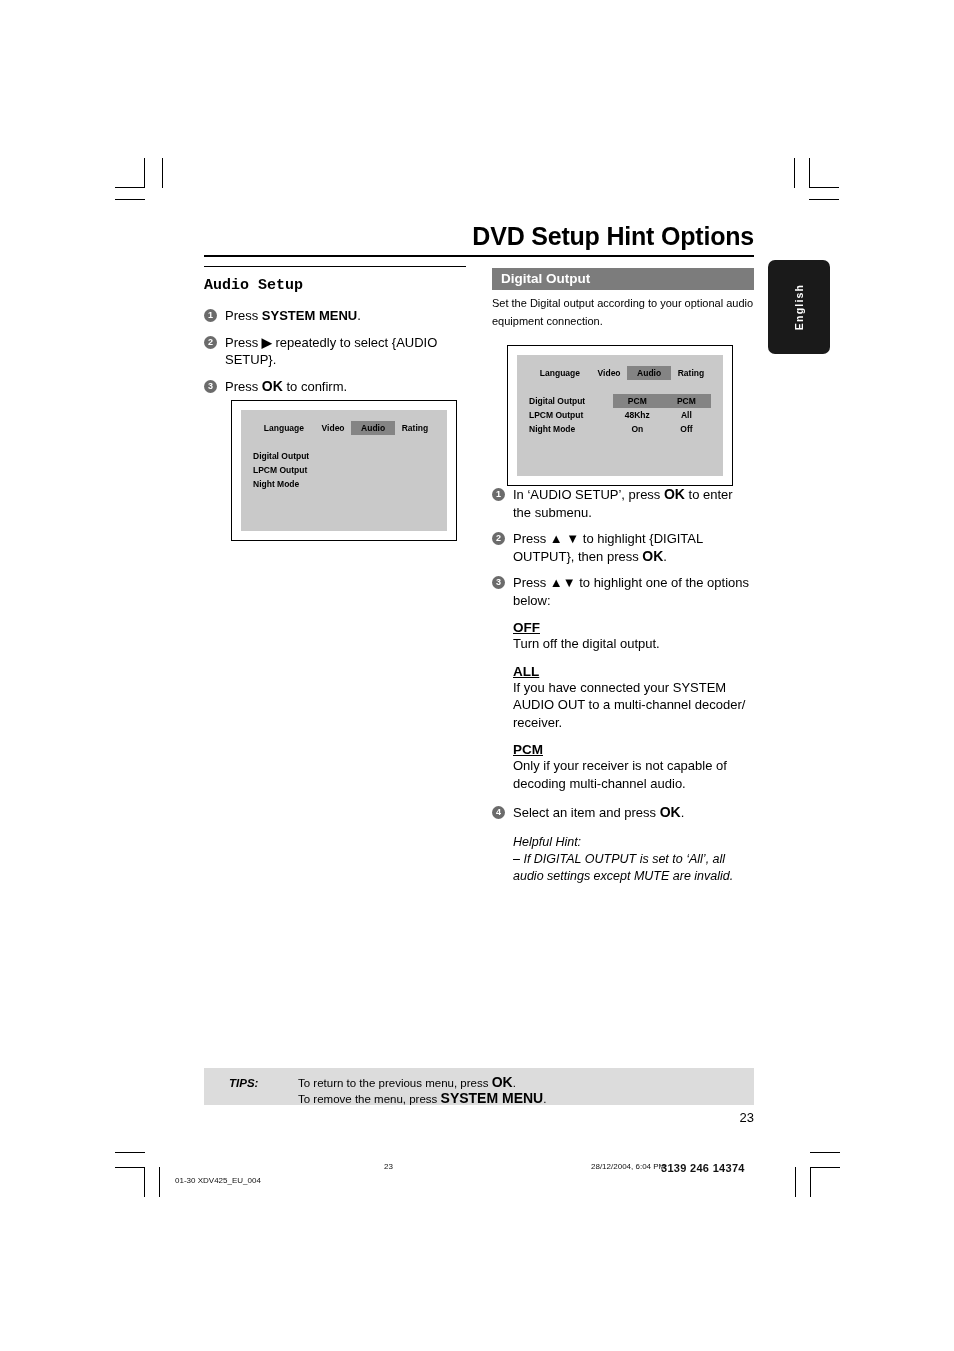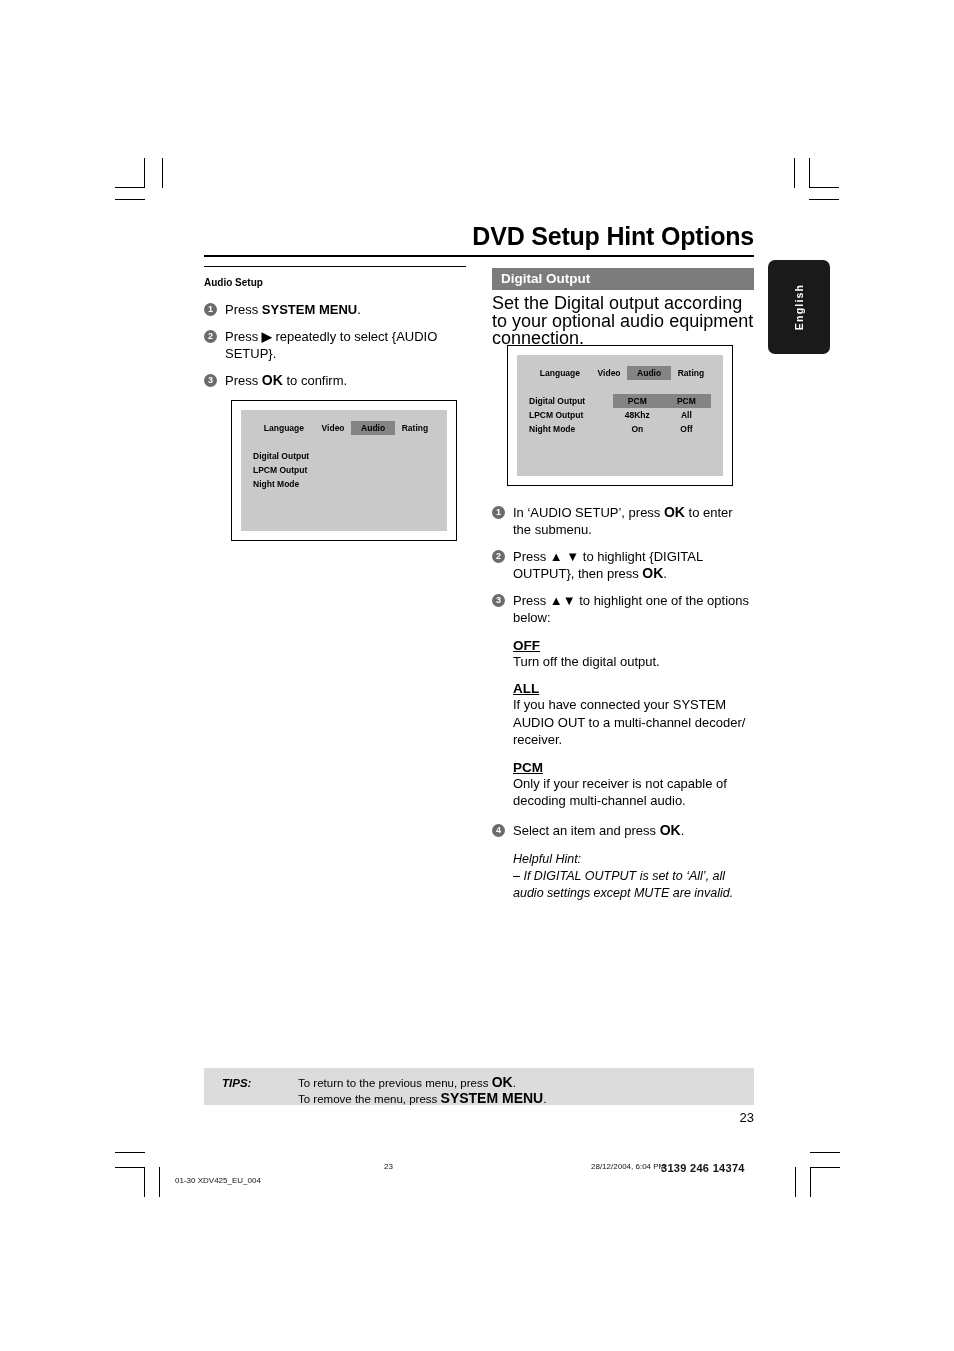--- a/index.html
+++ b/index.html
@@ -92,23 +92,24 @@
   
   #audio-setup-rule {
     position: absolute;
     left: 204px;
     top: 266px;
     width: 262px;
     height: 1px;
     background: #000;
   }
   .section-heading {
-    font-size: 10px;
+    font-size: 15px;
     font-weight: bold;
     margin: 9px 0 13px 0;
+    font-family: Liberation Mono, monospace;
   }
 
   
   .step {
     position: relative;
     padding-left: 21px;
     font-size: 13px;
     line-height: 17.5px;
     margin-bottom: 9px;
   }
@@ -171,21 +172,21 @@
   
   #digital-output-bar {
     background: #7c7c7c;
     color: #ffffff;
     font-size: 13.5px;
     font-weight: bold;
     padding: 3px 9px 4px 9px;
     margin-bottom: 5px;
   }
   .para {
-    font-size: 18px;
+    font-size: 11px;
     line-height: 17.5px;
     margin: 0 0 6px 0;
   }
   .opt-title {
     font-size: 13.5px;
     font-weight: bold;
     text-decoration: underline;
     margin: 11px 0 0 0;
     padding-left: 21px;
   }
@@ -208,21 +209,21 @@
     position: absolute;
     left: 204px;
     top: 1068px;
     width: 550px;
     height: 37px;
     background: #dcdcdc;
     box-sizing: border-box;
   }
   #tips-label {
     position: absolute;
-    left: 18px;
+    left: 25px;
     top: 9px;
     font-size: 11.5px;
     font-weight: bold;
     font-style: italic;
   }
   #tips-lines {
     position: absolute;
     left: 94px;
     top: 7px;
     font-size: 11.5px;

